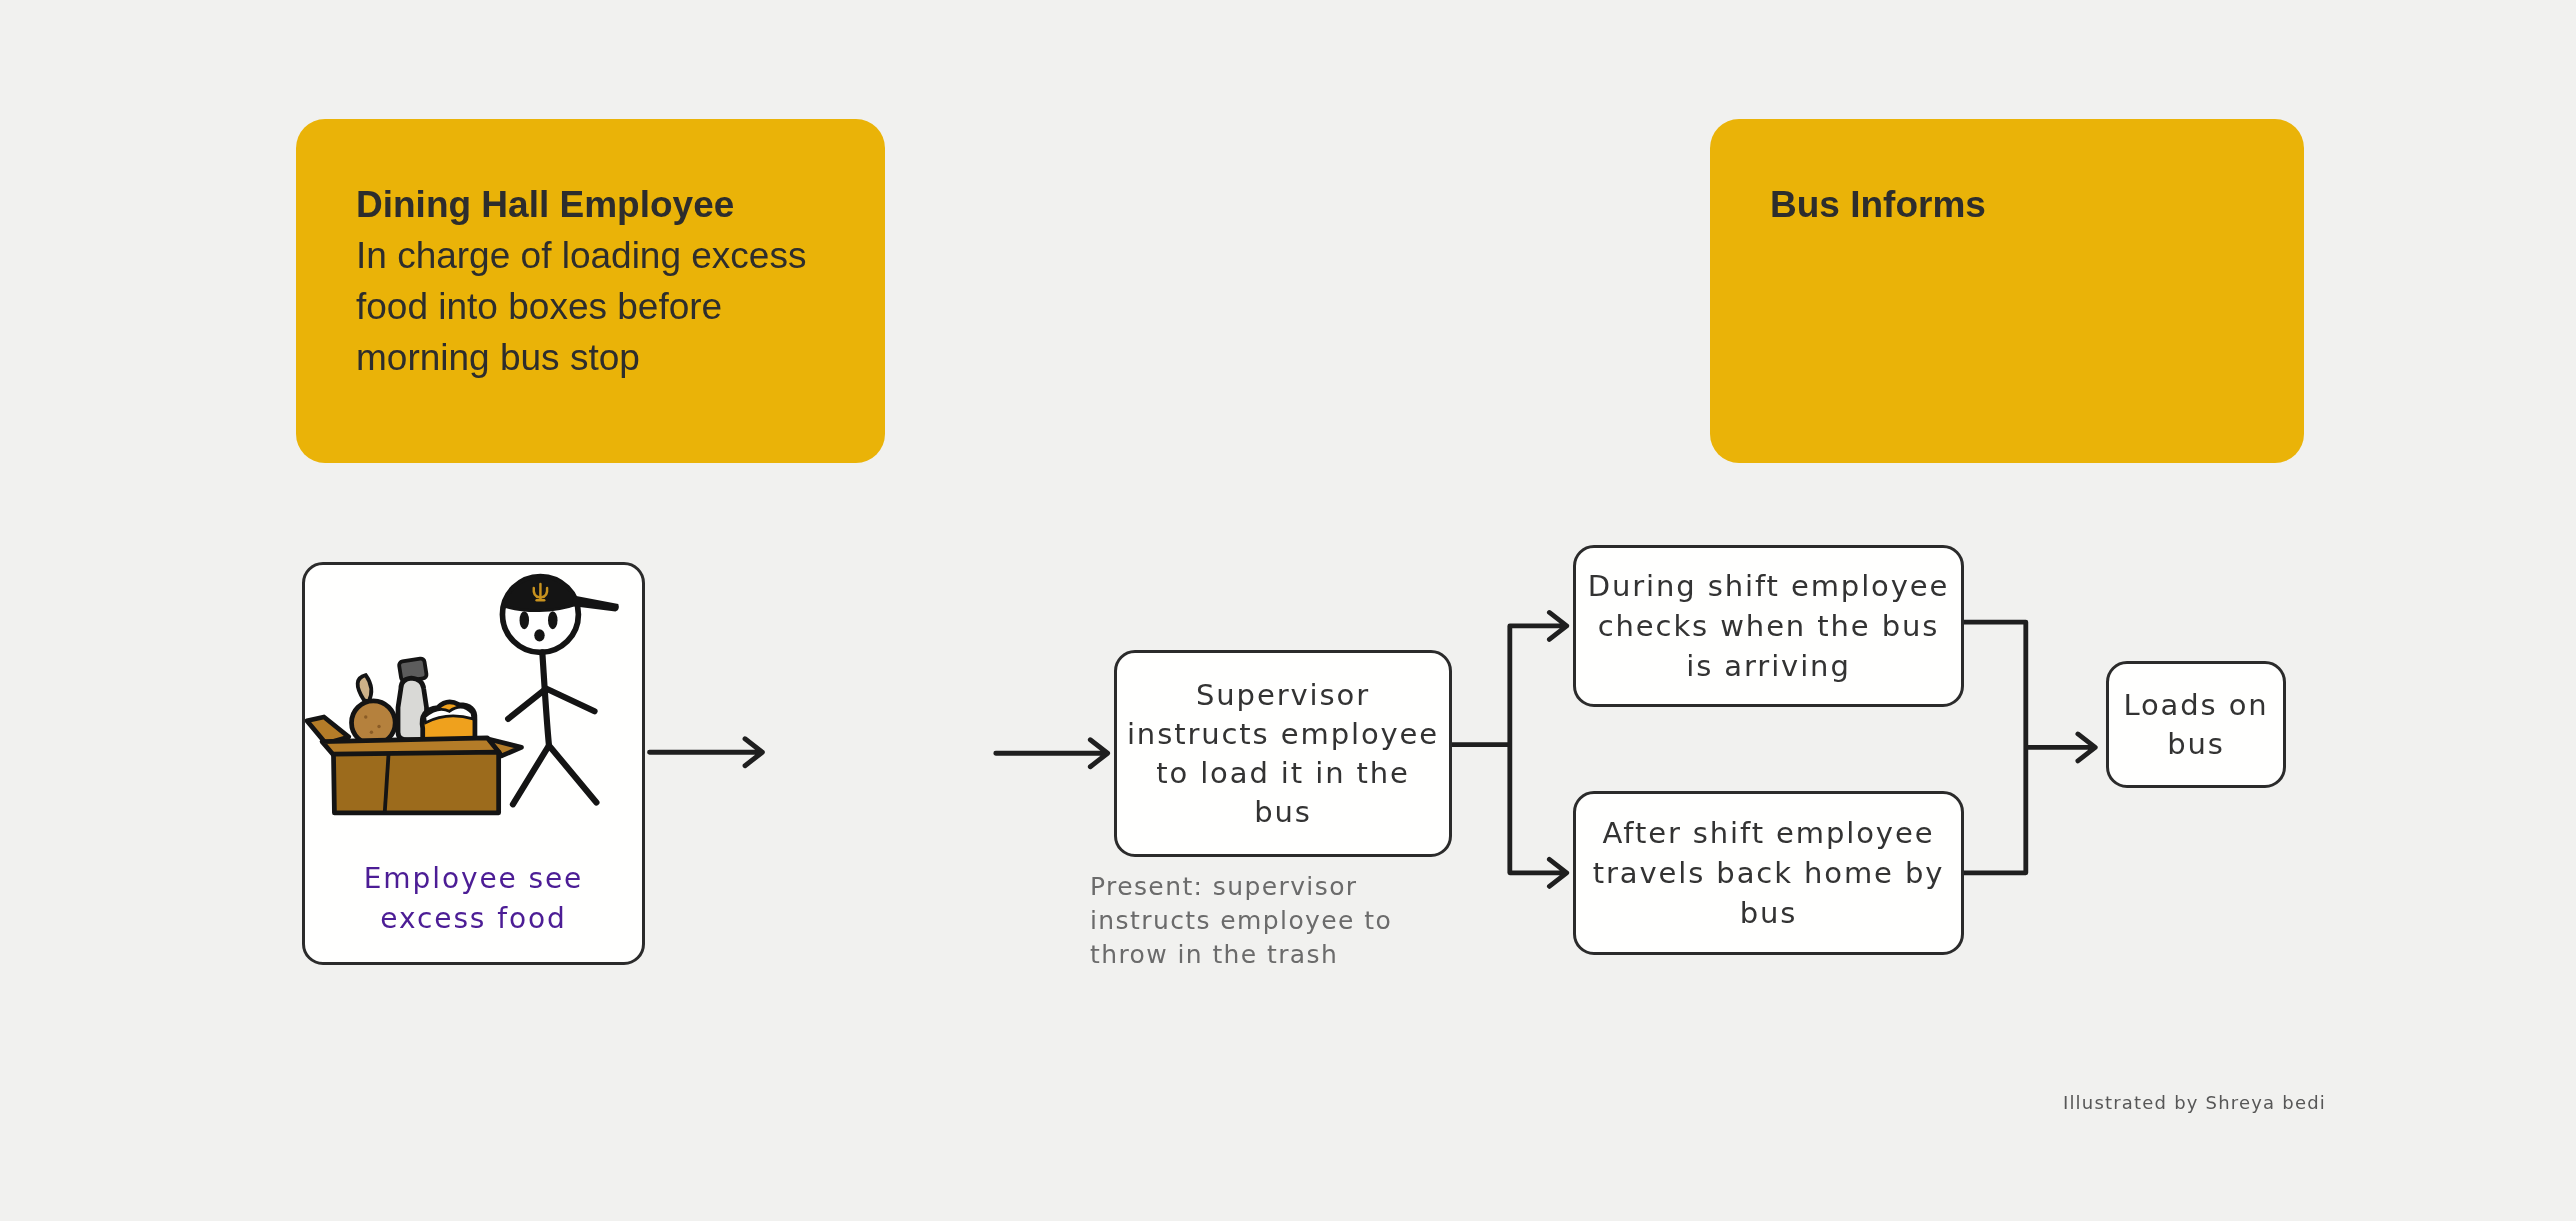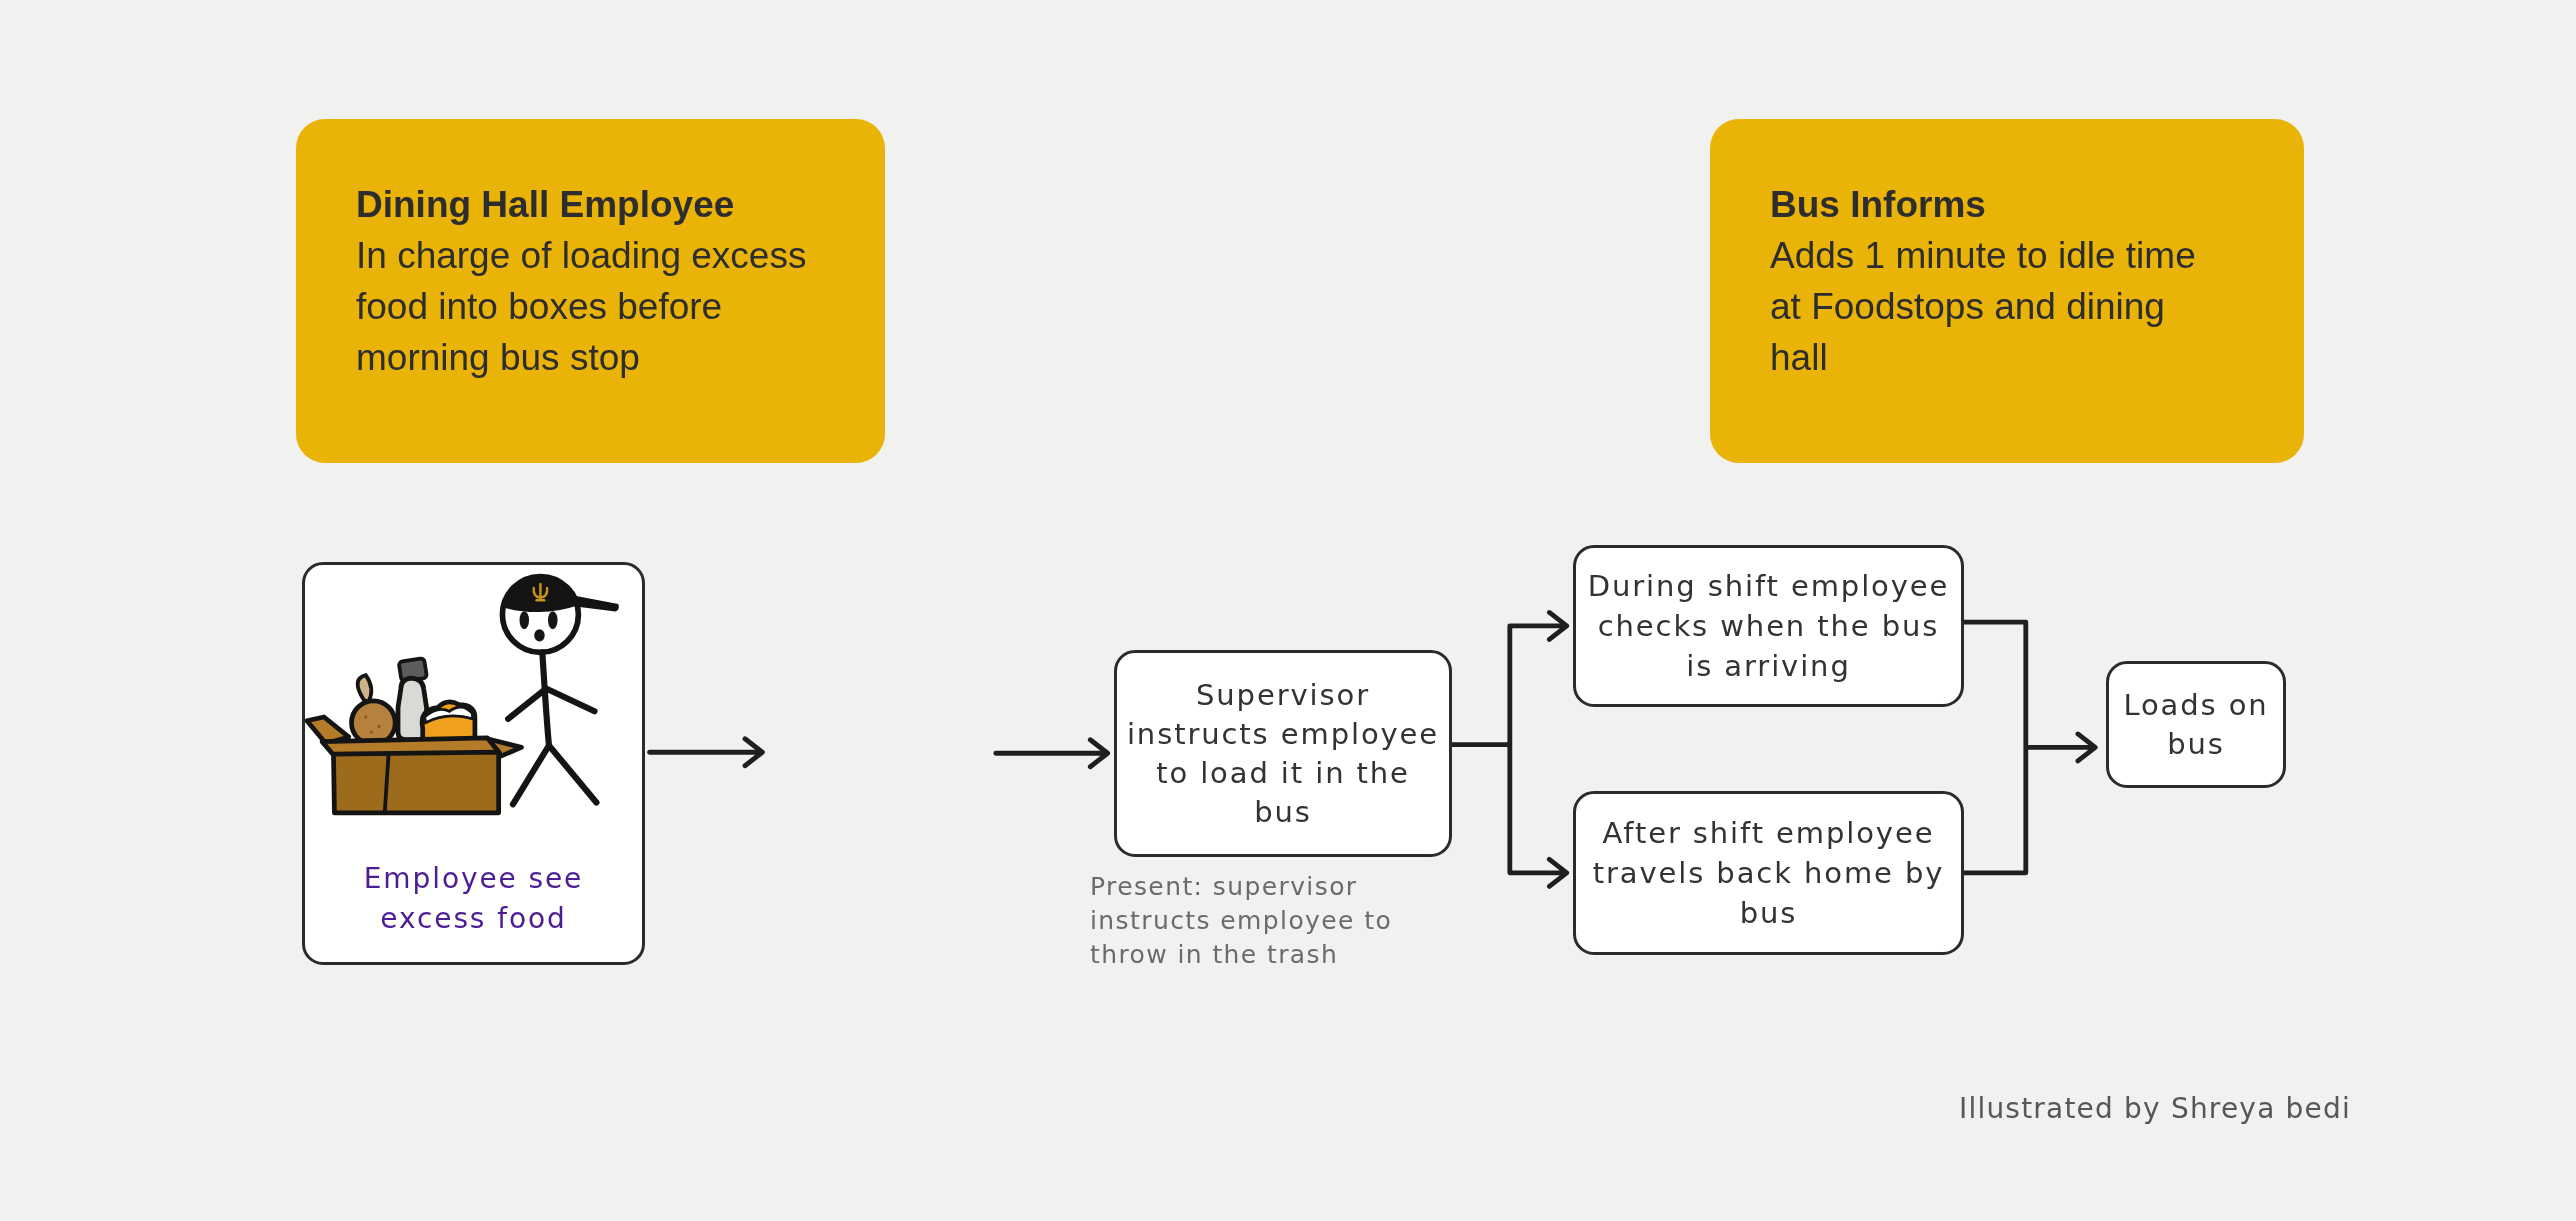--- a/index.html
+++ b/index.html
@@ -38,41 +38,38 @@
   .caption{
     position:absolute;left:0;right:0;bottom:23px;text-align:center;
     font-size:28px;letter-spacing:1.9px;line-height:40px;color:#4c1d95;white-space:pre;
   }
   .note{
     position:absolute;left:1090px;top:870px;width:386px;text-align:left;
     font-size:25px;letter-spacing:1.4px;line-height:34px;color:#6b6b6b;white-space:pre;
   }
   .credit{
     position:absolute;left:1959px;top:1092px;width:367px;text-align:right;
-    font-size:28px;letter-spacing:1.2px;color:#575757;white-space:pre;
+    font-size:18px;letter-spacing:1.2px;color:#575757;white-space:pre;
   }
   .connectors,.illus{position:absolute;left:0;top:0;width:100%;height:100%;}
 </style>
 </head>
 <body>
 
 <div class="canvas">
 
   <div class="card" id="card-dining">
     <div class="card-title">Dining Hall Employee</div>
     <div class="card-body">In charge of loading excess
 food into boxes before
 morning bus stop</div>
   </div>
 
   <div class="card" id="card-bus">
     <div class="card-title">Bus Informs</div>
-    <div class="card-body">Adds 1 minute to idle time
-at Foodstops and dining
-hall</div>
   </div>
 
   <svg class="connectors" viewBox="0 0 2670 1266" fill="none" stroke="#1f1f1f" stroke-width="5" stroke-linecap="round" stroke-linejoin="round">
     <path d="M673 780 H788 M772 766 L790 780 L772 794"></path>
     <path d="M1032 781 H1146 M1130 767 L1148 781 L1130 795"></path>
     <path d="M1505 772 H1565 M1565 649 V905 M1565 649 H1622 M1606 635 L1624 649 L1606 663 M1565 905 H1622 M1606 891 L1624 905 L1606 919"></path>
     <path d="M2035 645 H2100 M2100 645 V905 M2035 905 H2100 M2100 775 H2170 M2154 761 L2172 775 L2154 789"></path>
   </svg>
 
   <div class="fbox" id="box-see">

